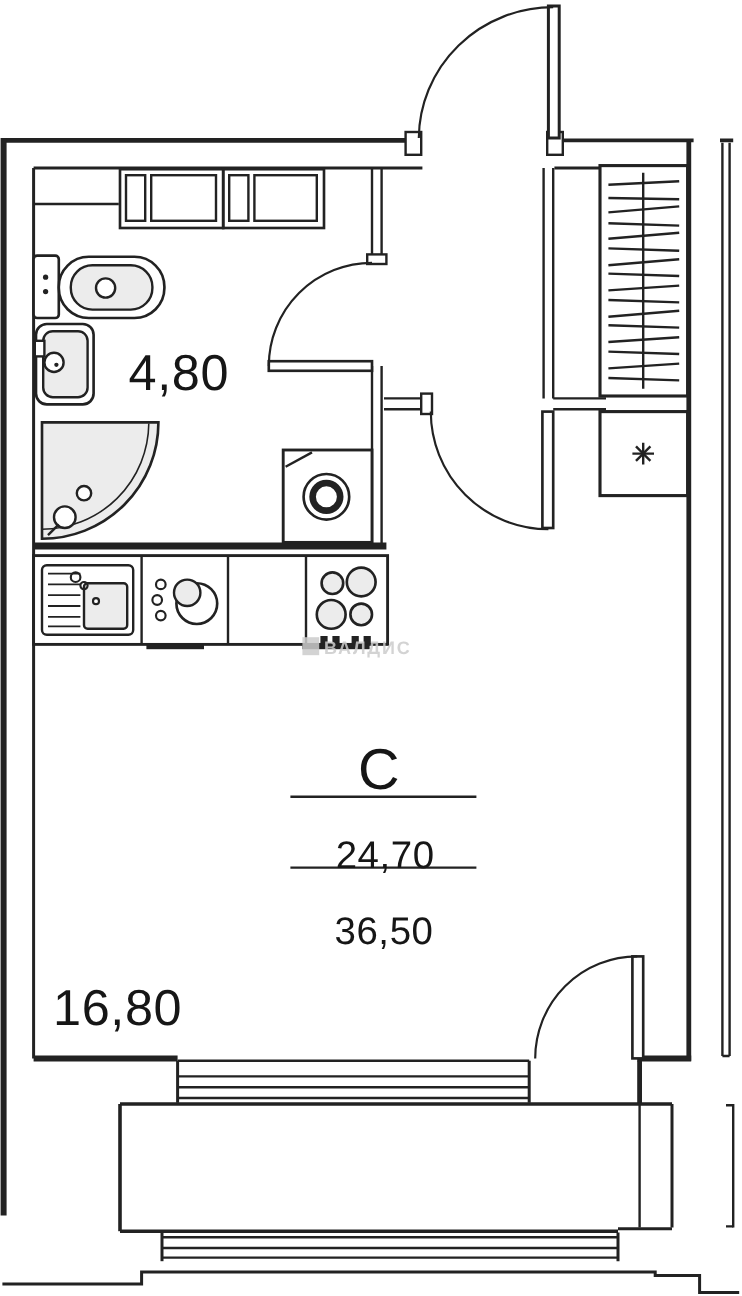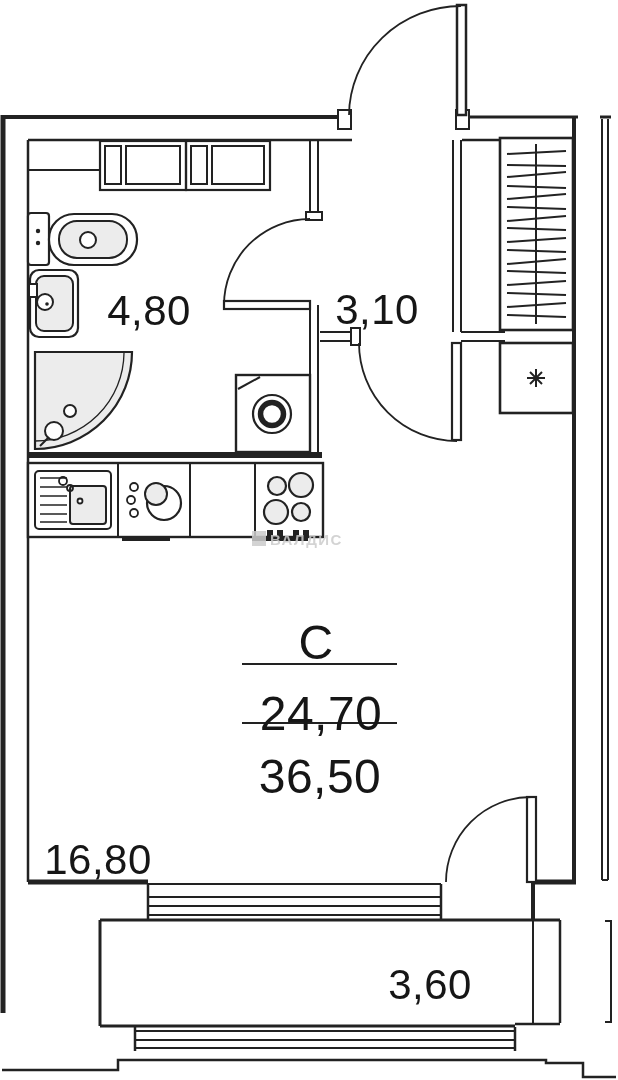--- a/index.html
+++ b/index.html
@@ -7,21 +7,21 @@
          font-family:"Liberation Sans",sans-serif;}
   .stage svg{position:absolute;left:0;top:0;}
   svg line, svg path, svg rect, svg circle{stroke:var(--line,#222);fill:none;stroke-linecap:butt;}
   .fw{fill:#ffffff;}
   .fg{fill:var(--fixture,#ececec);}
   .fd{fill:var(--line,#222);stroke:none;}
   .wm-box{fill:var(--wm,#cccccc);stroke:none;}
   .wm-text{fill:var(--wm,#cccccc);stroke:none;font:bold 15px "Liberation Sans",sans-serif;letter-spacing:1.5px;}
   .lbl{position:absolute;transform:translate(-50%,-50%);font-size:42px;color:#161616;
        white-space:nowrap;letter-spacing:.5px;margin-top:20px;}
-  .lbl-area{font-size:48px;}
+  .lbl-area{font-size:32px;}
   .lbl-unit{font-size:48px;}
 </style>
 </head>
 <body>
 
 <div class="stage">
 
 <svg width="618" height="1080" viewBox="0 0 618 1080">
 
   <g>
@@ -226,20 +226,18 @@
     </g>
   </g>
 
   <g opacity="0.85">
     <rect x="252" y="531" width="14" height="15" class="wm-box"></rect>
     <text x="270" y="545" class="wm-text">ВАЛДИС</text>
   </g>
 </svg>
 
 <div class="lbl" style="left:149px;top:291px">4,80</div>
-<div class="lbl" style="left:377px;top:290px">3,10</div>
 <div class="lbl lbl-unit" style="left:316px;top:622px">С</div>
 <div class="lbl lbl-area" style="left:321px;top:693px">24,70</div>
 <div class="lbl lbl-area" style="left:320px;top:756px">36,50</div>
-<div class="lbl" style="left:98px;top:840px">16,80</div>
-<div class="lbl" style="left:430px;top:965px">3,60</div>
+<div class="lbl" style="left:98px;top:820px">16,80</div>
 
 </div>
 
 </body></html>

